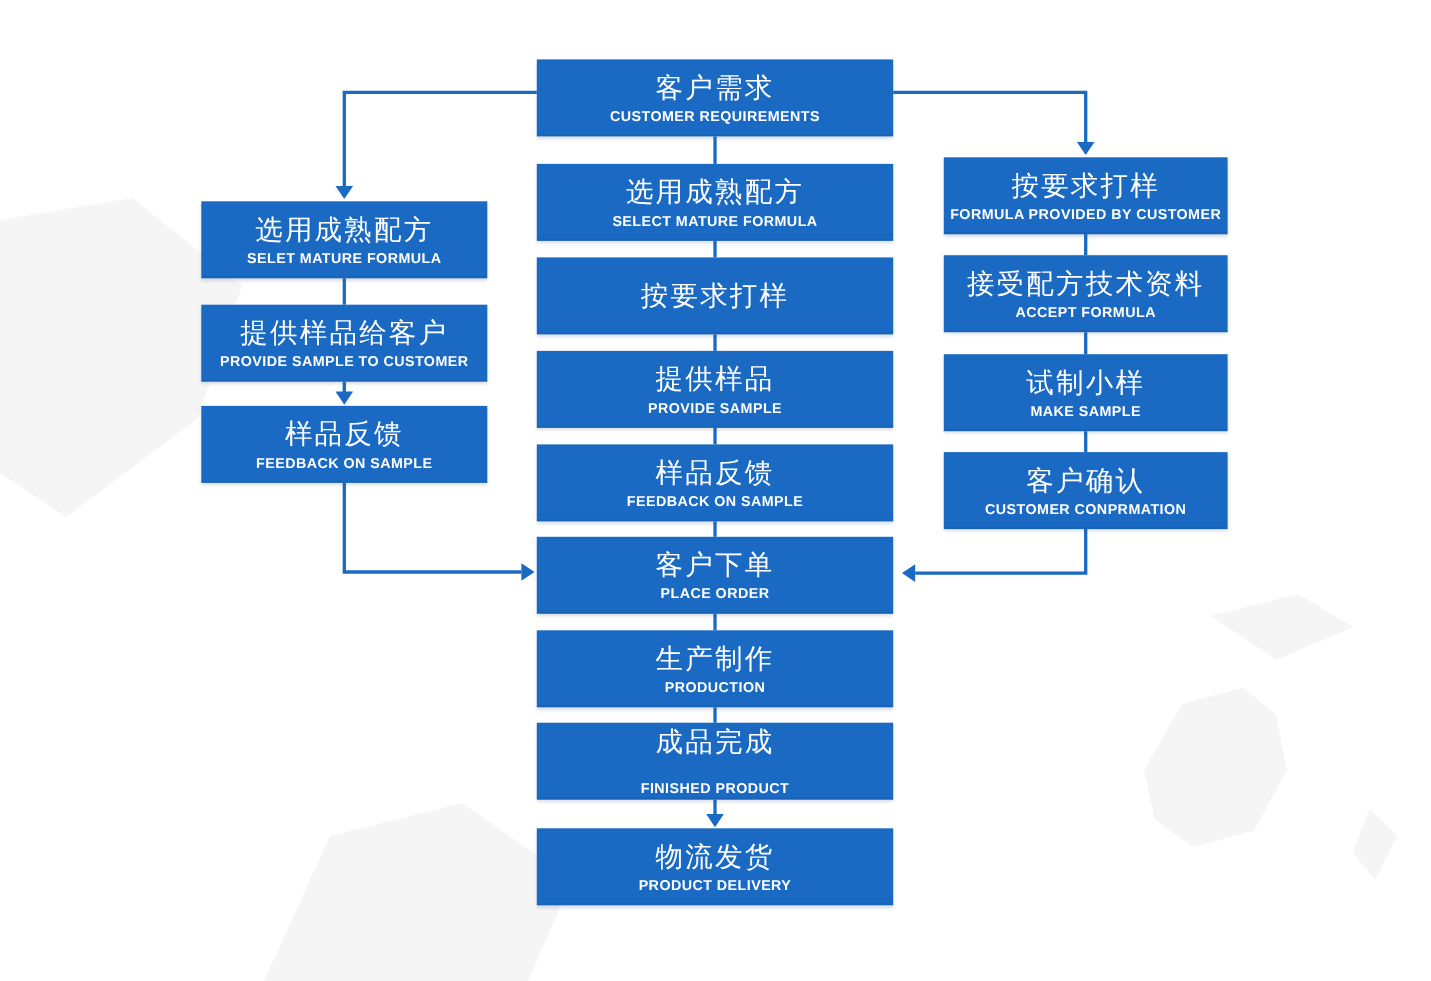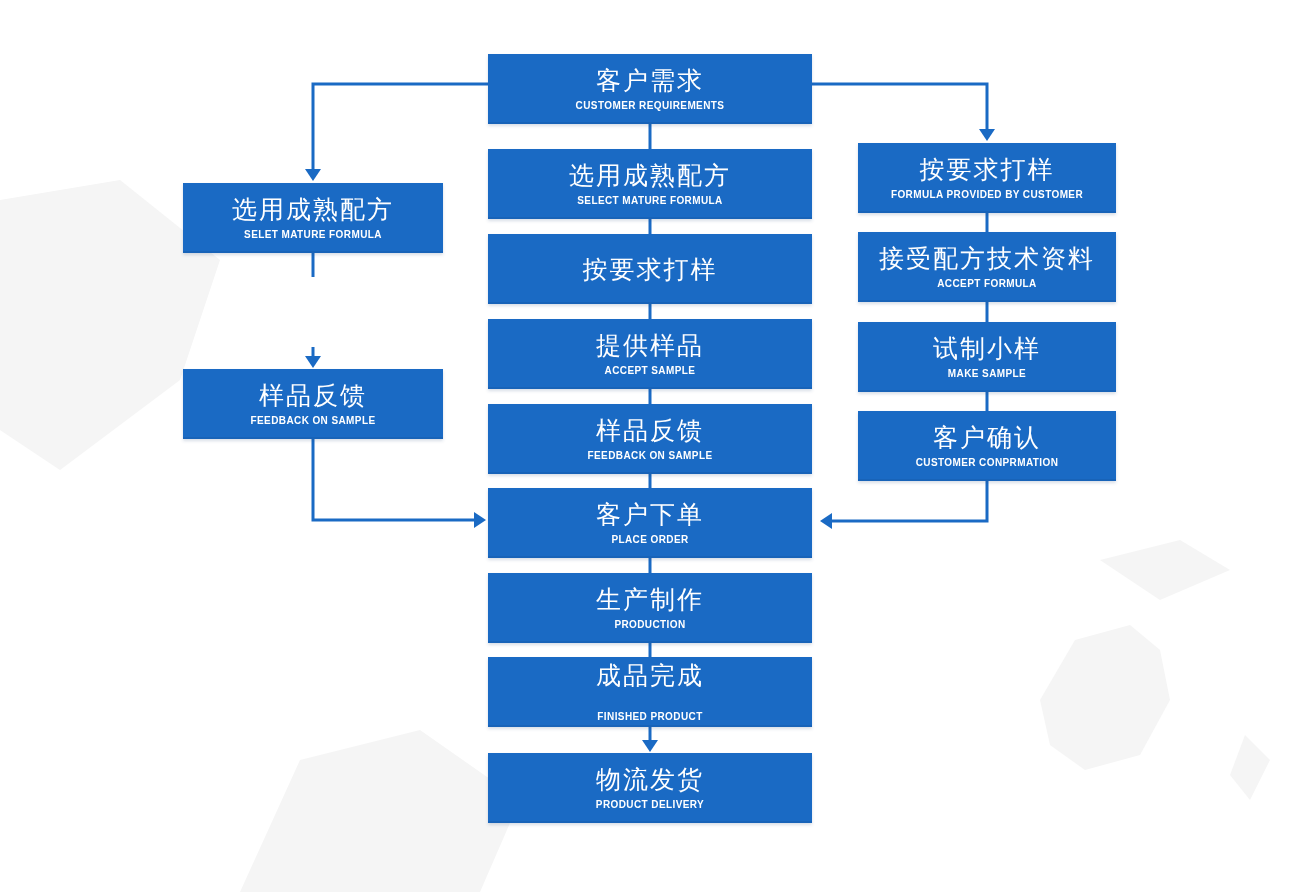--- a/index.html
+++ b/index.html
@@ -37,21 +37,21 @@
     box-shadow:0 2px 3px rgba(40,70,120,0.18), inset 0 -2px 0 rgba(0,0,0,0.06);
     box-sizing:border-box;
   }
   .node .title{
     font-size:25px;
     line-height:30px;
     letter-spacing:2px;
     font-weight:400;
   }
   .node .subtitle{
-    font-size:10px;
+    font-size:13px;
     line-height:17px;
     letter-spacing:0.4px;
     font-weight:bold;
     margin-top:2px;
     white-space:nowrap;
   }
   .node .subtitle.small-sub{
     font-size:11.5px;
     letter-spacing:0;
   }
@@ -132,35 +132,39 @@
 
     <div class="node" style="left:488px;top:54px;width:324px;height:70px;">
       <span class="title">客户需求</span>
       <span class="subtitle">CUSTOMER REQUIREMENTS</span>
     </div>
 
     <div class="node" style="left:183px;top:183px;width:260px;height:70px;">
       <span class="title">选用成熟配方</span>
       <span class="subtitle">SELET MATURE FORMULA</span>
     </div>
+    <div class="node" style="left:183px;top:277px;width:260px;height:70px;">
+      <span class="title">提供样品给客户</span>
+      <span class="subtitle">PROVIDE SAMPLE TO CUSTOMER</span>
+    </div>
     <div class="node" style="left:183px;top:369px;width:260px;height:70px;">
       <span class="title">样品反馈</span>
       <span class="subtitle">FEEDBACK ON SAMPLE</span>
     </div>
 
     <div class="node" style="left:488px;top:149px;width:324px;height:70px;">
       <span class="title">选用成熟配方</span>
       <span class="subtitle">SELECT MATURE FORMULA</span>
     </div>
     <div class="node" style="left:488px;top:234px;width:324px;height:70px;">
       <span class="title">按要求打样</span>
     </div>
     <div class="node" style="left:488px;top:319px;width:324px;height:70px;">
       <span class="title">提供样品</span>
-      <span class="subtitle">ACCEPT SAMPLE</span>
+      <span class="subtitle">PROVIDE SAMPLE</span>
     </div>
     <div class="node" style="left:488px;top:404px;width:324px;height:70px;">
       <span class="title">样品反馈</span>
       <span class="subtitle">FEEDBACK ON SAMPLE</span>
     </div>
     <div class="node" style="left:488px;top:488px;width:324px;height:70px;">
       <span class="title">客户下单</span>
       <span class="subtitle">PLACE ORDER</span>
     </div>
     <div class="node" style="left:488px;top:573px;width:324px;height:70px;text-align:right;">

